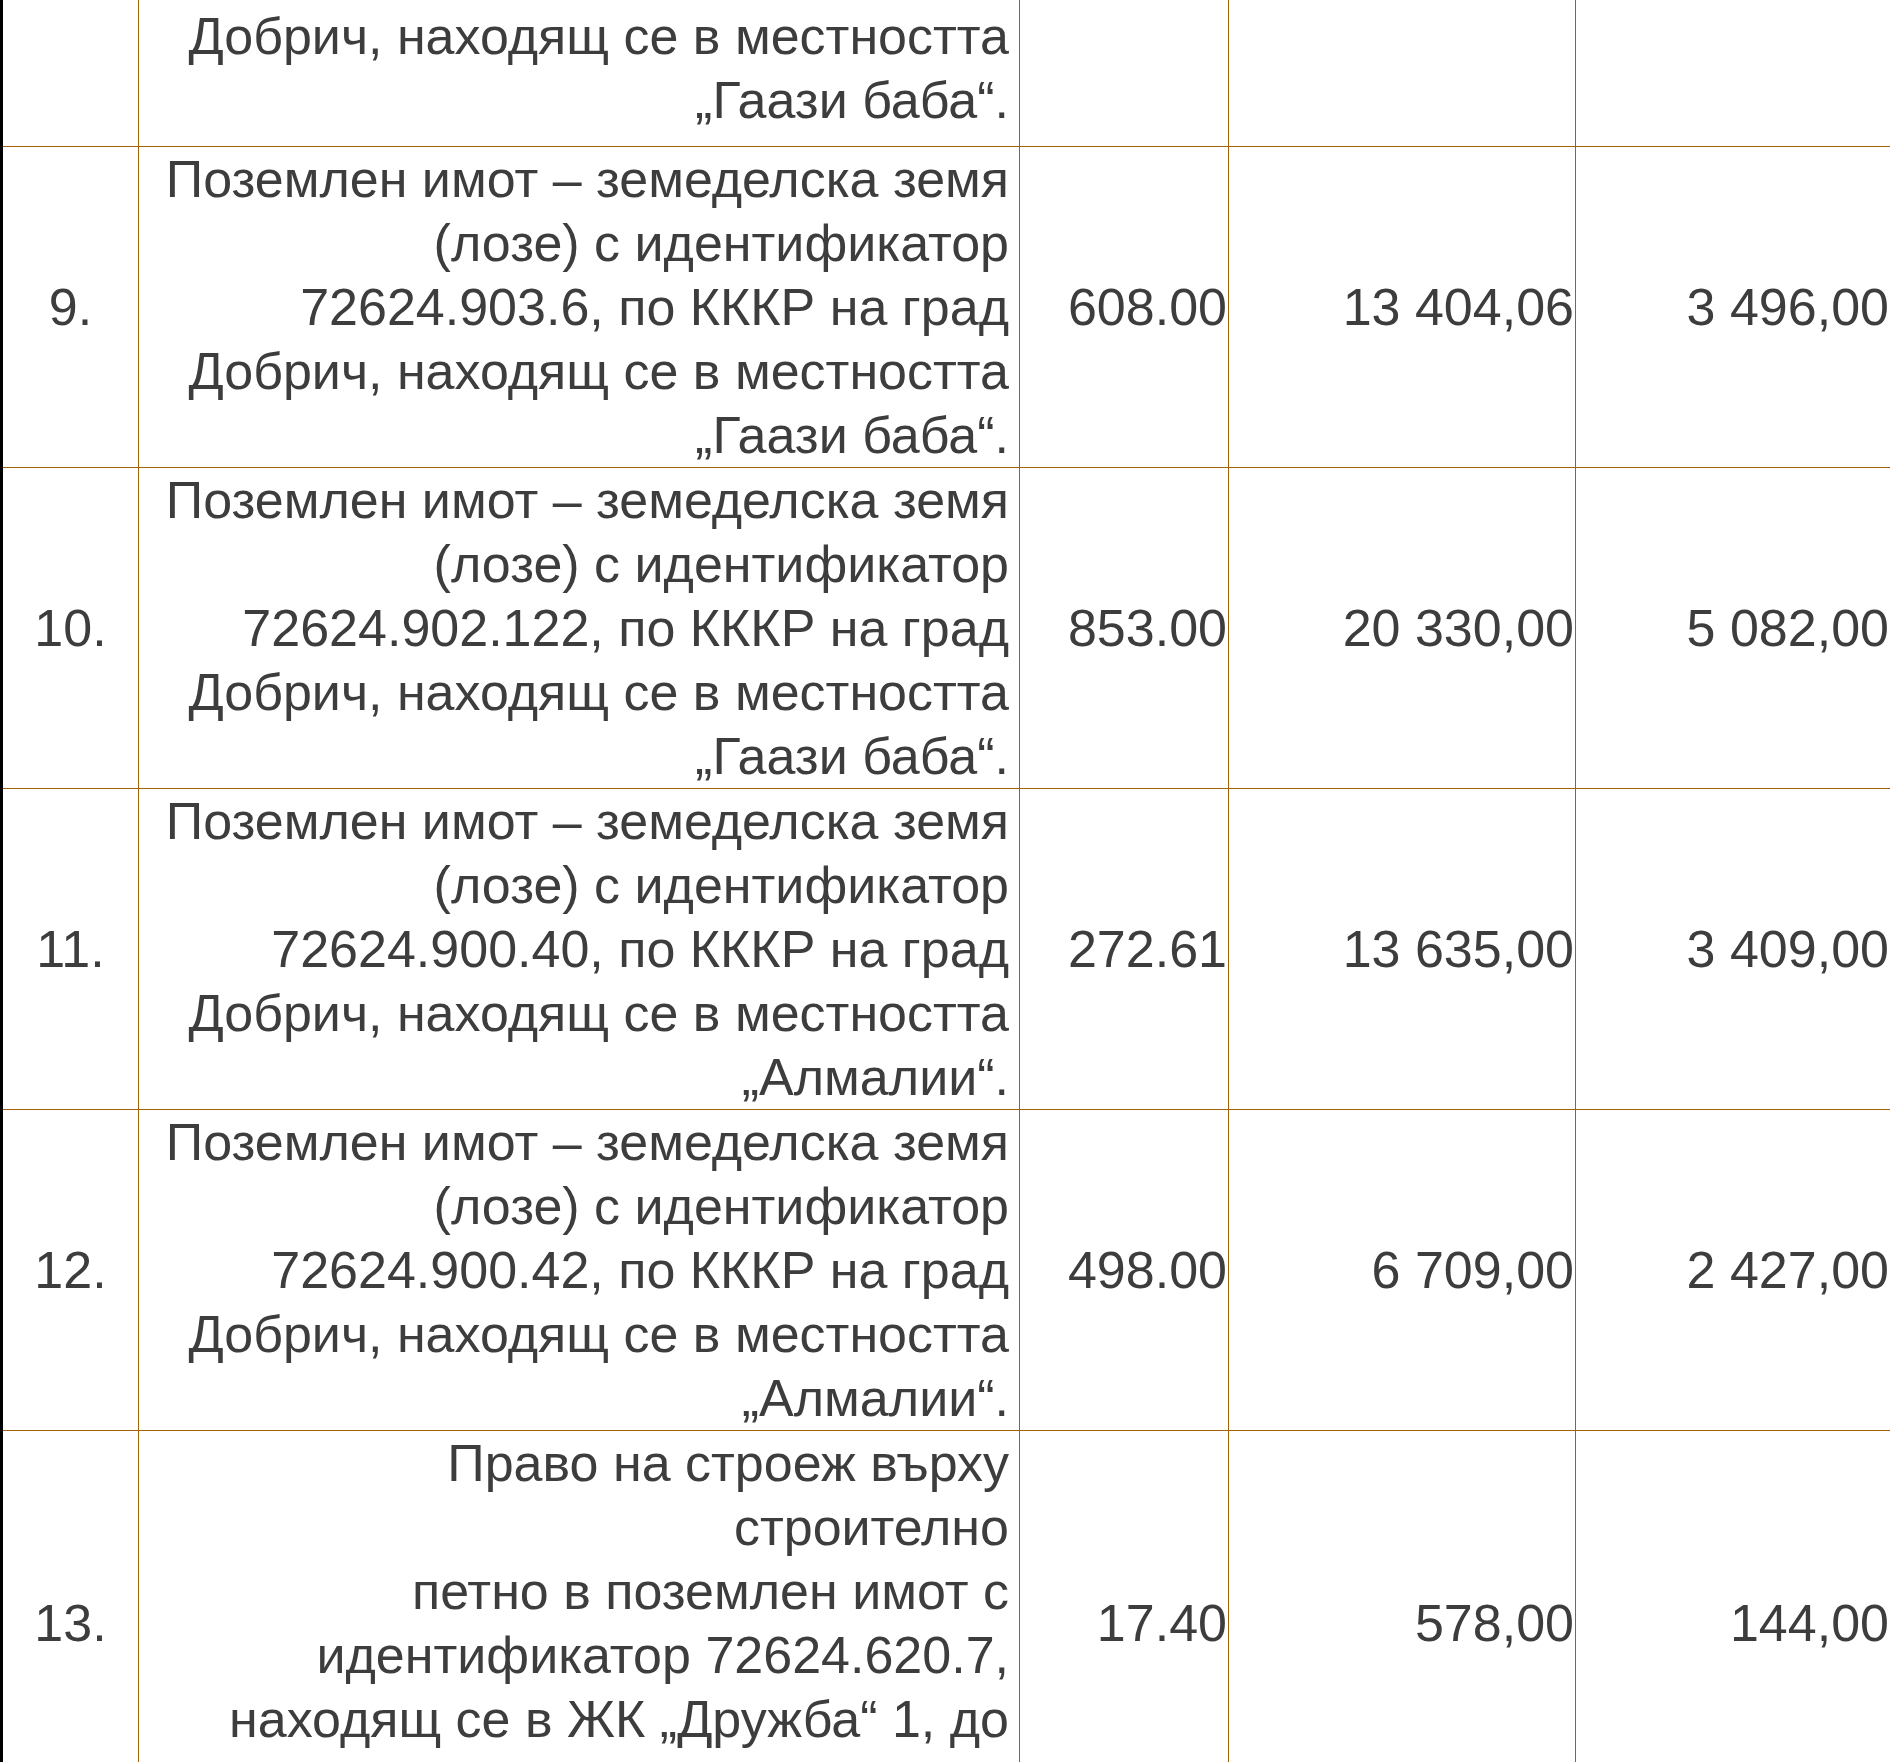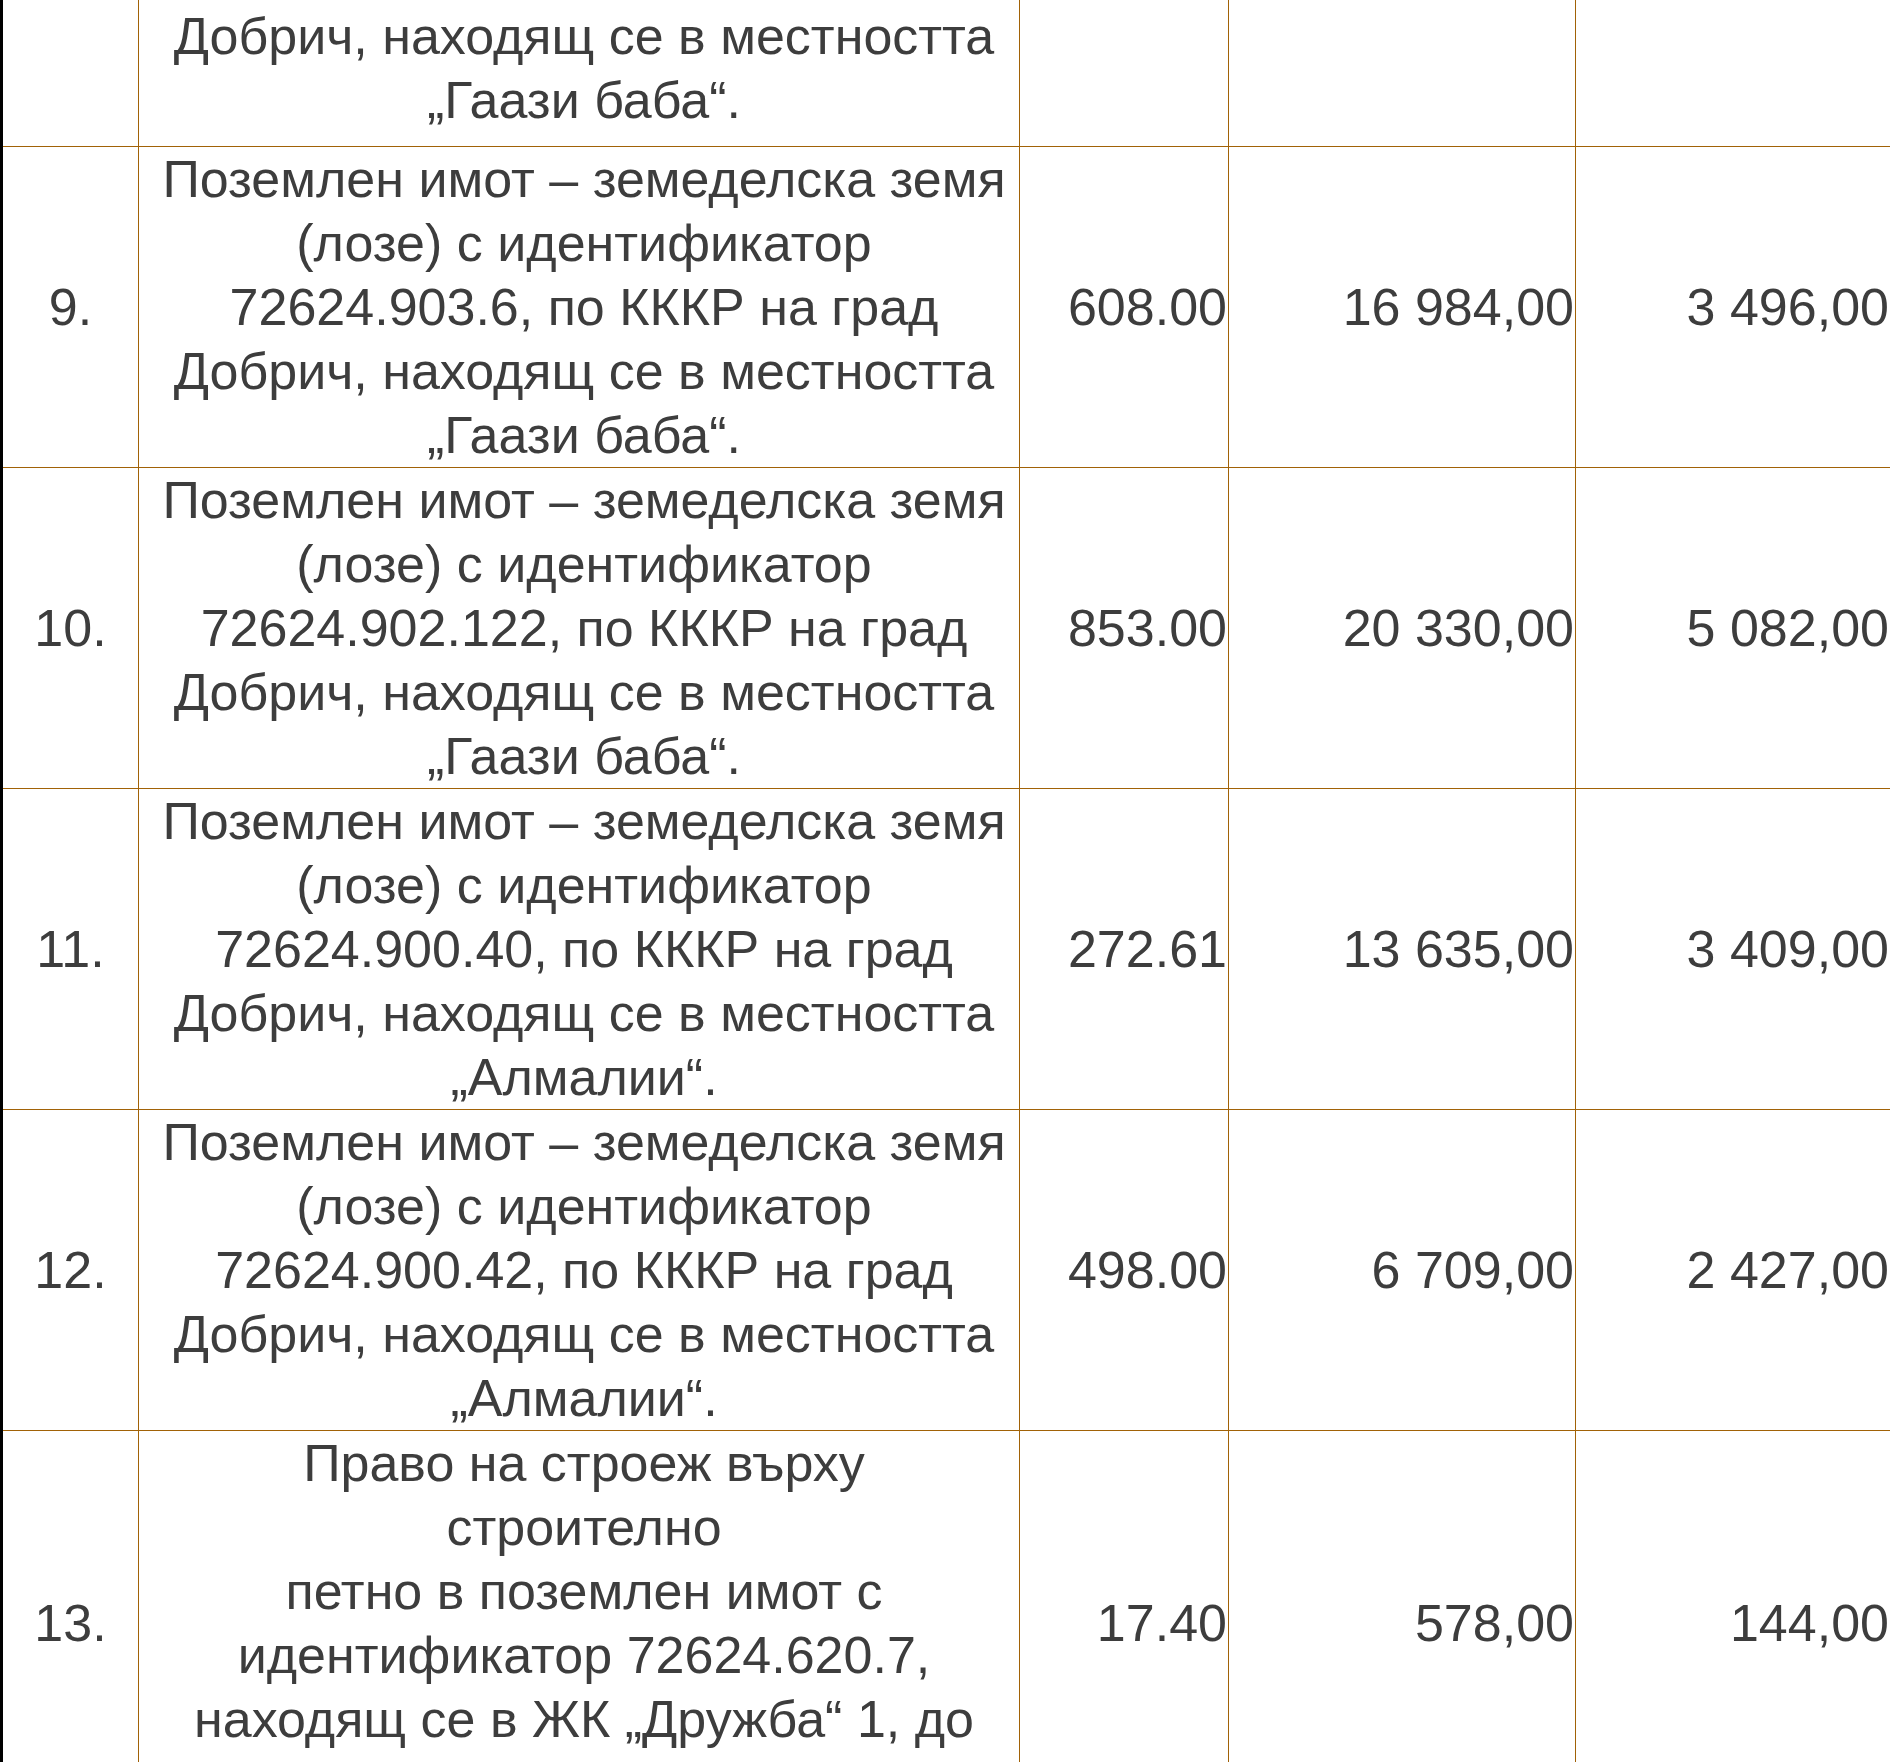--- a/index.html
+++ b/index.html
@@ -32,21 +32,21 @@
     border-top: none;
   }
   tr.row-partial { height: 146px; }
   tr.row-full { height: 319px; }
 
   td.cell-num {
     text-align: center;
     vertical-align: middle;
   }
   td.cell-desc {
-    text-align: center;
+    text-align: right;
     vertical-align: middle;
     padding: 0 10px 0 20px;
     white-space: pre-line;
   }
   tr.row-partial td.cell-desc {
     vertical-align: bottom;
     padding-bottom: 14px;
   }
   td.cell-val {
     text-align: right;
@@ -75,21 +75,21 @@
     </tr>
 
     <tr class="row-full">
       <td class="cell-num">9.</td>
       <td class="cell-desc">Поземлен имот – земеделска земя
 (лозе) с идентификатор
 72624.903.6, по КККР на град
 Добрич, находящ се в местността
 „Гаази баба“.</td>
       <td class="cell-val">608.00</td>
-      <td class="cell-val">16 984,00</td>
+      <td class="cell-val">13 404,06</td>
       <td class="cell-val">3 496,00</td>
     </tr>
 
     <tr class="row-full">
       <td class="cell-num">10.</td>
       <td class="cell-desc">Поземлен имот – земеделска земя
 (лозе) с идентификатор
 72624.902.122, по КККР на град
 Добрич, находящ се в местността
 „Гаази баба“.</td>

